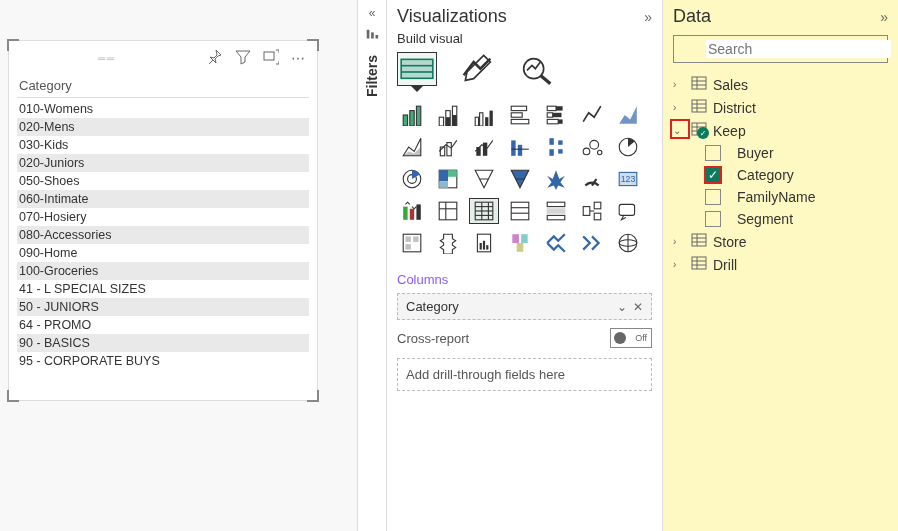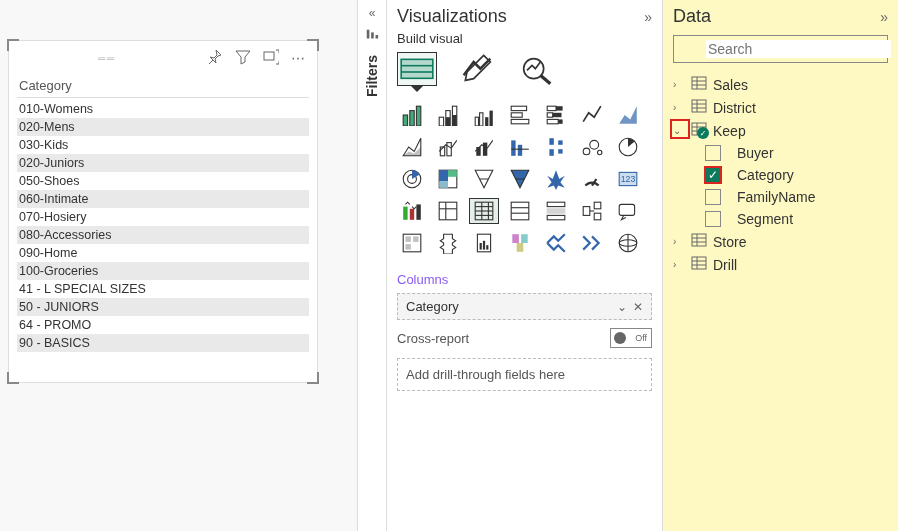--- a/index.html
+++ b/index.html
@@ -199,20 +199,21 @@
           <div class="table-row">050-Shoes</div>
           <div class="table-row">060-Intimate</div>
           <div class="table-row">070-Hosiery</div>
           <div class="table-row">080-Accessories</div>
           <div class="table-row">090-Home</div>
           <div class="table-row">100-Groceries</div>
           <div class="table-row">41 - L SPECIAL SIZES</div>
           <div class="table-row">50 - JUNIORS</div>
           <div class="table-row">64 - PROMO</div>
           <div class="table-row">90 - BASICS</div>
+          <div class="table-row">95 - CORPORATE BUYS</div>
         </div>
     </div>
   </div>
 
   <div class="filters-tab">
     <span class="collapse">«</span>
     <span class="icon"><svg width="14" height="14" viewBox="0 0 16 16">
           <rect x="2" y="2" width="3" height="10" fill="#666"></rect>
           <rect x="7" y="5" width="3" height="7" fill="#666"></rect>
           <rect x="12" y="8" width="3" height="4" fill="#666"></rect>

